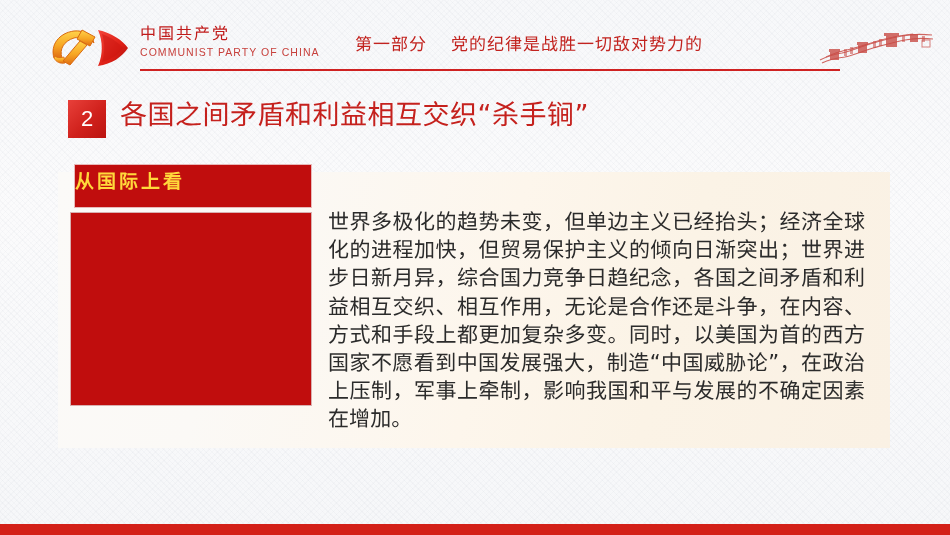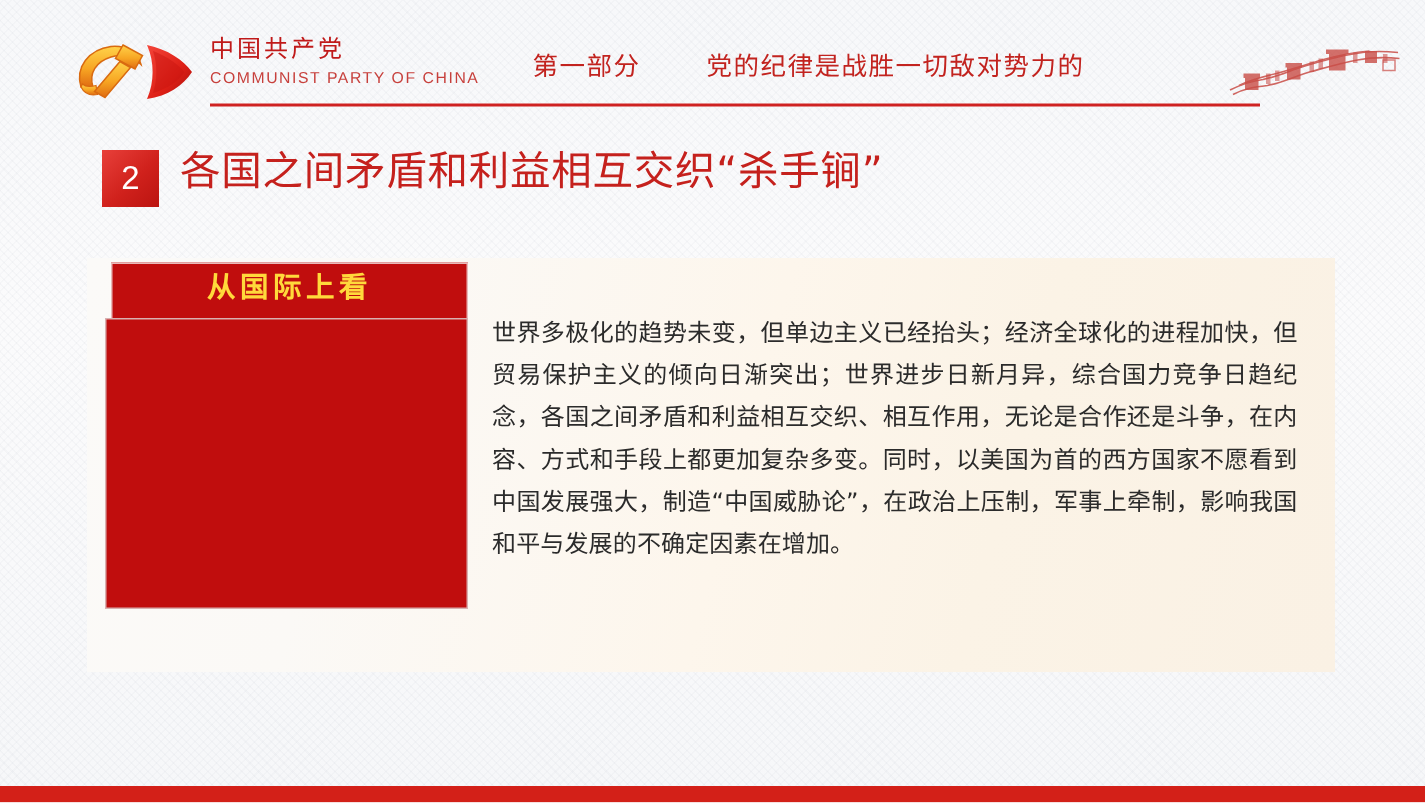--- a/index.html
+++ b/index.html
@@ -91,21 +91,21 @@
     position: absolute;
     left: 355px;
     top: 30px;
     font-size: 17px;
     color: #c2231f;
     letter-spacing: 1px;
     white-space: nowrap;
     font-family: "DejaVu Sans", "Liberation Sans", sans-serif;
   }
   .header-title .part {
-    margin-right: 44px;
+    margin-right: 24px;
   }
 
   .greatwall {
     position: absolute;
     right: 14px;
     top: 22px;
     width: 118px;
     height: 48px;
     opacity: .9;
   }
@@ -152,28 +152,28 @@
         #fbf9f6 22%,
         #fdf6ec 52%,
         #fbf3e6 72%,
         #faf1e4 100%);
     z-index: 6;
   }
 
   .label-banner {
     position: absolute;
     left: 74px;
-    top: 175px;
+    top: 164px;
     width: 238px;
     height: 44px;
     background: #c00d0d;
     border: 1px solid #e8b9b9;
     box-sizing: border-box;
     z-index: 8;
-    text-align: center;
+    text-align: left;
   }
   .label-banner span {
     display: block;
     line-height: 32px;
     font-size: 19px;
     color: #ffd93b;
     font-weight: bold;
     letter-spacing: 3px;
     font-family: "DejaVu Sans", "Liberation Sans", sans-serif;
   }
@@ -189,21 +189,21 @@
     box-sizing: border-box;
     z-index: 8;
   }
 
   .body-text {
     position: absolute;
     left: 328px;
     top: 208px;
     width: 537px;
     z-index: 8;
-    font-size: 16px;
+    font-size: 21px;
     line-height: 28.2px;
     color: #2b2b2b;
     text-align: justify;
     font-family: "DejaVu Sans", "Liberation Sans", sans-serif;
     letter-spacing: 0.1px;
   }
 
   
   .footer-bar {
     position: absolute;

